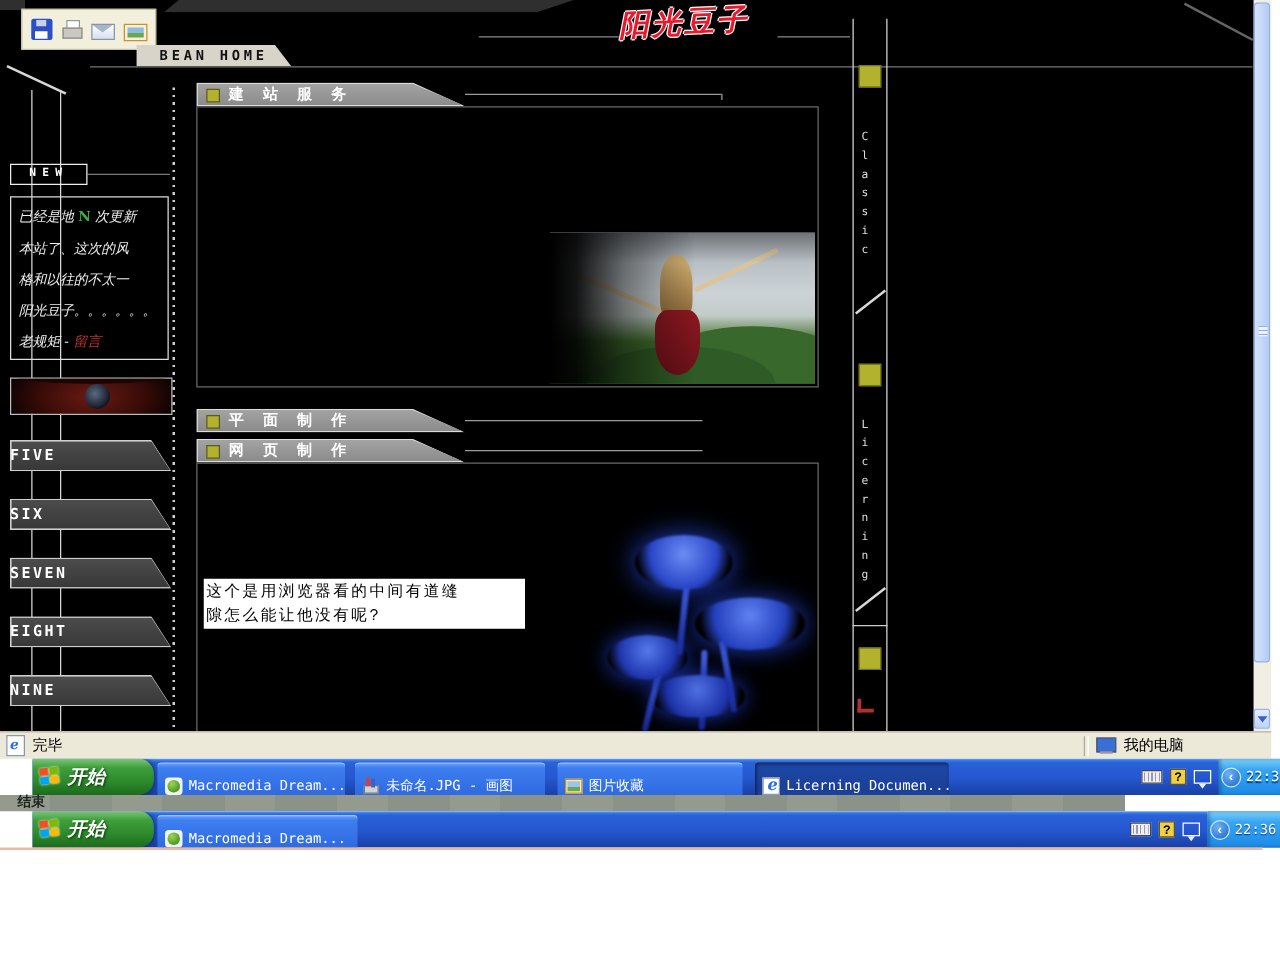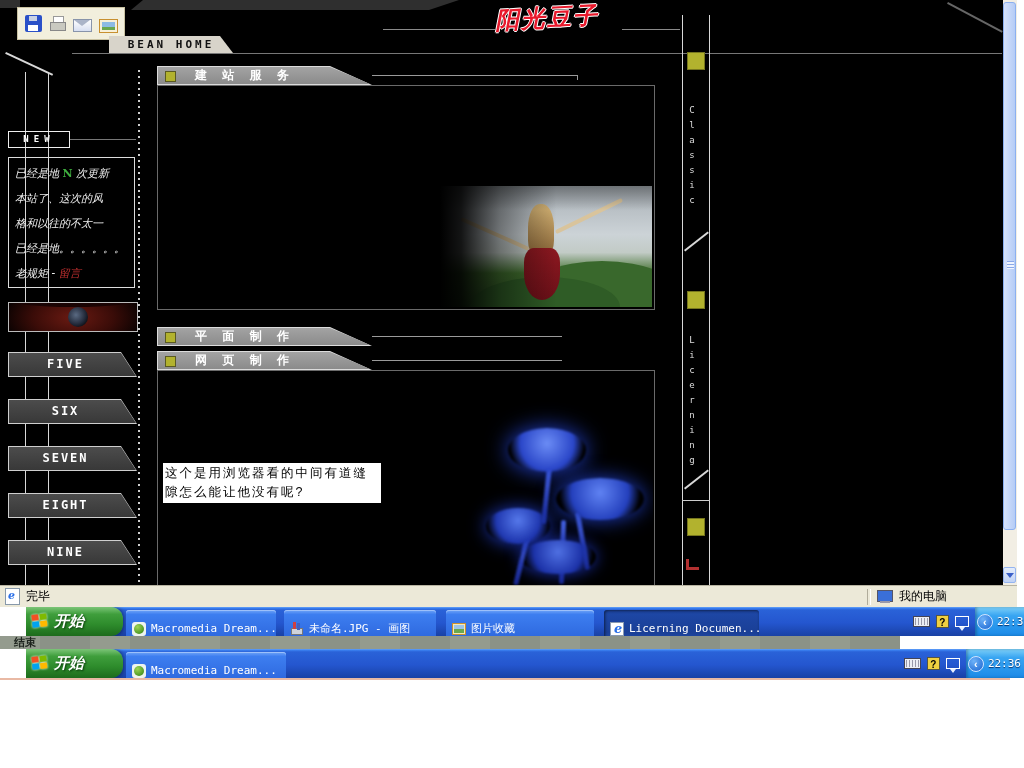--- a/index.html
+++ b/index.html
@@ -36,26 +36,26 @@
   .notice div{line-height:25px;white-space:nowrap;}
   .n-green{color:#3fae3f;font-weight:bold;font-style:normal;}
   .n-red{color:#c03030;}
   
   .eye{left:8px;top:302px;width:128px;height:28px;border:1px solid #bbb;background:radial-gradient(70% 160% at 50% 52%,#6a1a12 0%,#3a0c08 45%,#000 85%);overflow:hidden;}
   .eye .iris{position:absolute;left:54%;top:50%;width:20px;height:20px;margin:-10px 0 0 -10px;border-radius:50%;background:radial-gradient(circle at 40% 40%,#5a6a82 0%,#232a3a 55%,#000 90%);}
   .eye .lid{position:absolute;left:0;top:-10px;width:100%;height:14px;background:#1a0404;border-radius:0 0 60% 60%;}
   
   .menu-btn{left:8px;width:129px;height:25px;clip-path:polygon(0 0,calc(100% - 16px) 0,100% 100%,0 100%);background:#cfcfcf;}
   .menu-btn i{position:absolute;inset:1px;clip-path:polygon(0 0,calc(100% - 15px) 0,100% 100%,0 100%);background:linear-gradient(180deg,#4c4c4c,#383838);}
-  .menu-btn span{position:absolute;inset:0;color:#fff;font-family:"DejaVu Sans Mono",monospace;font-weight:bold;font-size:12px;letter-spacing:2px;text-align:center;line-height:25px;padding-right:14px;}
+  .menu-btn span{position:absolute;inset:0;color:#fff;font-family:"DejaVu Sans Mono",monospace;font-weight:bold;font-size:12px;letter-spacing:2px;line-height:25px;padding-right:14px;}
   
   .sec{height:19px;clip-path:polygon(0 0,calc(100% - 42px) 0,100% 100%,0 100%);background:#dcdcdc;}
   .sec i{position:absolute;inset:1px;clip-path:polygon(0 0,calc(100% - 41px) 0,100% 100%,0 100%);background:linear-gradient(180deg,#a3a3a3,#8b8b8b);}
   .sec b{position:absolute;left:8px;top:5px;width:9px;height:9px;background:#b2b22e;border:1px solid #5a5a22;}
-  .sec span{position:absolute;left:26px;top:0;color:#fff;font-weight:bold;font-size:12px;letter-spacing:6px;line-height:19px;white-space:nowrap;margin-left:12px;}
+  .sec span{position:absolute;left:26px;top:0;color:#fff;font-weight:bold;font-size:12px;letter-spacing:6px;line-height:19px;white-space:nowrap;}
   .sec-tail{height:1px;background:#9a9a9a;}
   .sec-tick{width:1px;height:5px;background:#9a9a9a;}
   .cbox{border:1px solid #6a6a6a;background:#000;}
   
   .girl{left:440px;top:186px;width:212px;height:121px;background:linear-gradient(180deg,#a7aeb4 0%,#ccd3d7 40%,#c2cbc6 55%,#42712f 72%,#2b5224 100%);overflow:hidden;}
   .girl .hill{position:absolute;right:-30px;bottom:-24px;width:160px;height:70px;border-radius:50%;background:#39682c;}
   .girl .hill2{position:absolute;left:30px;bottom:-30px;width:150px;height:60px;border-radius:50%;background:#2f5c26;}
   .girl .fade{position:absolute;inset:0;background:linear-gradient(90deg,#000 0%,rgba(0,0,0,.9) 10%,rgba(0,0,0,.45) 28%,transparent 55%),linear-gradient(0deg,transparent 80%,rgba(0,0,0,.35) 100%);}
   .girl .hair{position:absolute;left:88px;top:18px;width:26px;height:52px;border-radius:45% 45% 30% 30%;background:linear-gradient(180deg,#d9b878,#8a6537);}
   .girl .dress{position:absolute;left:84px;top:62px;width:36px;height:52px;border-radius:30% 30% 55% 55%;background:linear-gradient(180deg,#8c1820,#6c1018);}
@@ -68,21 +68,21 @@
   .mush .c1{left:48px;top:28px;width:78px;height:44px;background:radial-gradient(circle at 50% 35%,#6b8cf5 0%,#2a46c8 55%,rgba(10,20,90,0) 78%);box-shadow:0 0 22px #2240cc;}
   .mush .c2{left:96px;top:78px;width:88px;height:42px;background:radial-gradient(circle at 50% 35%,#5f82f2 0%,#2440bd 55%,rgba(10,20,90,0) 78%);box-shadow:0 0 20px #1e3cc0;}
   .mush .c3{left:26px;top:108px;width:64px;height:36px;background:radial-gradient(circle at 50% 35%,#5578ea 0%,#2038b0 55%,rgba(10,20,90,0) 80%);box-shadow:0 0 18px #1c36b8;}
   .mush .c4{left:60px;top:140px;width:76px;height:34px;background:radial-gradient(circle at 50% 35%,#4f70e2 0%,#1c32a8 55%,rgba(10,20,90,0) 80%);box-shadow:0 0 16px #1a30b0;}
   .mush .stem{position:absolute;width:5px;height:58px;border-radius:3px;background:linear-gradient(180deg,#4a66e0,#16248a);filter:blur(1px);}
   .mush .s1{left:84px;top:66px;transform:rotate(6deg);}
   .mush .s2{left:120px;top:112px;transform:rotate(-10deg);}
   .mush .s3{left:60px;top:128px;transform:rotate(14deg);}
   .mush .s4{left:100px;top:120px;transform:rotate(2deg);height:64px;}
   
-  .seam{left:163px;top:463px;width:218px;height:40px;background:#fff;color:#000;font-size:12.5px;letter-spacing:2px;line-height:19px;padding:1px 2px;box-sizing:border-box;}
+  .seam{left:163px;top:463px;width:257px;height:40px;background:#fff;color:#000;font-size:12.5px;letter-spacing:2px;line-height:19px;padding:1px 2px;box-sizing:border-box;}
   
   .railsq{left:687px;width:16px;height:16px;background:#b2b22e;border:1px solid #77771e;}
   .vtext{writing-mode:vertical-rl;text-orientation:upright;color:#ddd;font-family:"DejaVu Sans Mono",monospace;font-size:9px;letter-spacing:5px;left:687px;}
   .rail-red{left:686px;top:559px;width:10px;height:8px;border-left:3px solid #b23030;border-bottom:3px solid #b23030;}
   
   .sb{left:1003px;top:0;width:14px;height:585px;background:#f2eee4;}
   .sb-thumb{left:0;top:2px;width:13px;height:528px;background:linear-gradient(90deg,#d6e2fb,#b5ccf6);border:1px solid #8cb0f0;border-radius:3px;box-sizing:border-box;}
   .sb-grip{position:absolute;left:3px;top:258px;width:7px;height:8px;background:repeating-linear-gradient(180deg,#8aa8e8 0 1px,#eef4ff 1px 3px);}
   .sb-btn{left:0;top:567px;width:13px;height:16px;background:linear-gradient(180deg,#e4ecfb,#c0d2f5);border:1px solid #94b4f0;border-radius:2px;box-sizing:border-box;}
   .sb-btn:before{content:"";position:absolute;left:2px;top:5px;border-left:4px solid transparent;border-right:4px solid transparent;border-top:5px solid #3a5fc8;}
@@ -155,21 +155,21 @@
     <div class="abs vline" style="left:48px;top:72px;height:513px;"></div>
     <div class="abs dotline" style="left:138px;top:70px;height:515px;"></div>
     <div class="abs hline" style="left:70px;top:139px;width:66px;background:#777;"></div>
 
     <div class="abs newbox">NEW</div>
 
     <div class="abs notice">
       <div><span>已经是地</span> <span class="n-green">N</span> <span>次更新</span></div>
       <div>本站了、这次的风</div>
       <div>格和以往的不太一</div>
-      <div>已经是地。。。。。。</div>
+      <div>阳光豆子。。。。。。</div>
       <div><span>老规矩 -</span> <span class="n-red">留言</span></div>
     </div>
 
     <div class="abs eye">
       <div class="iris"></div>
       <div class="lid"></div>
     </div>
 
     <div class="abs menu-btn" style="top:352px;">
         <i></i>

